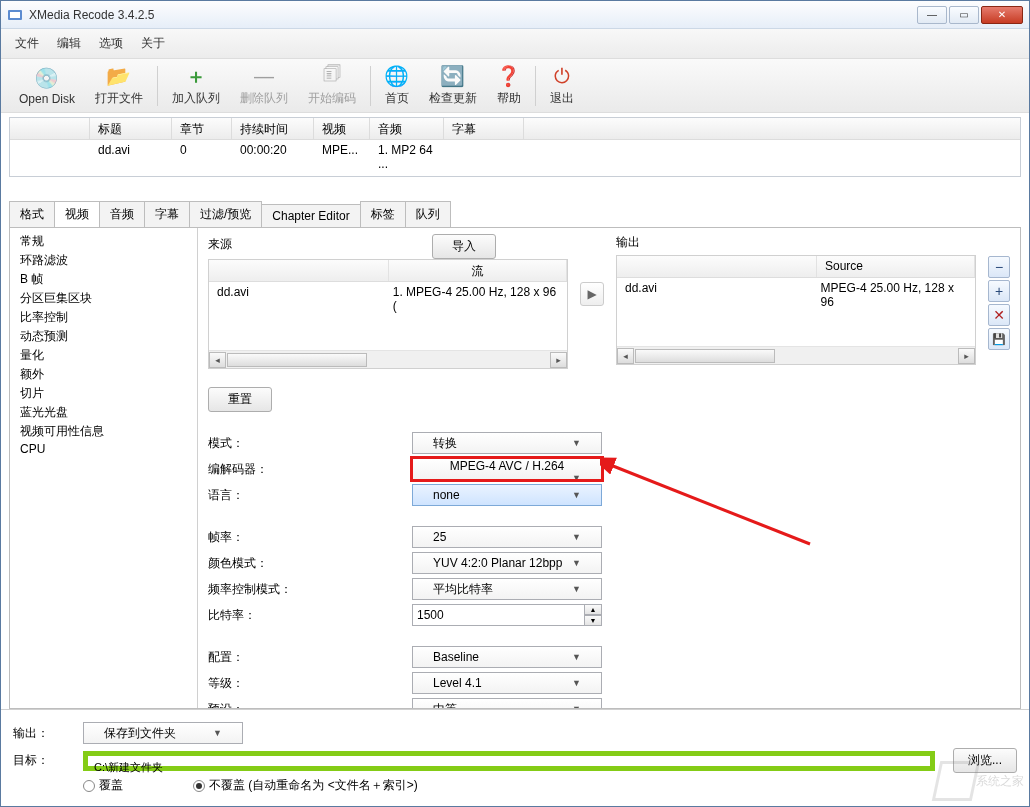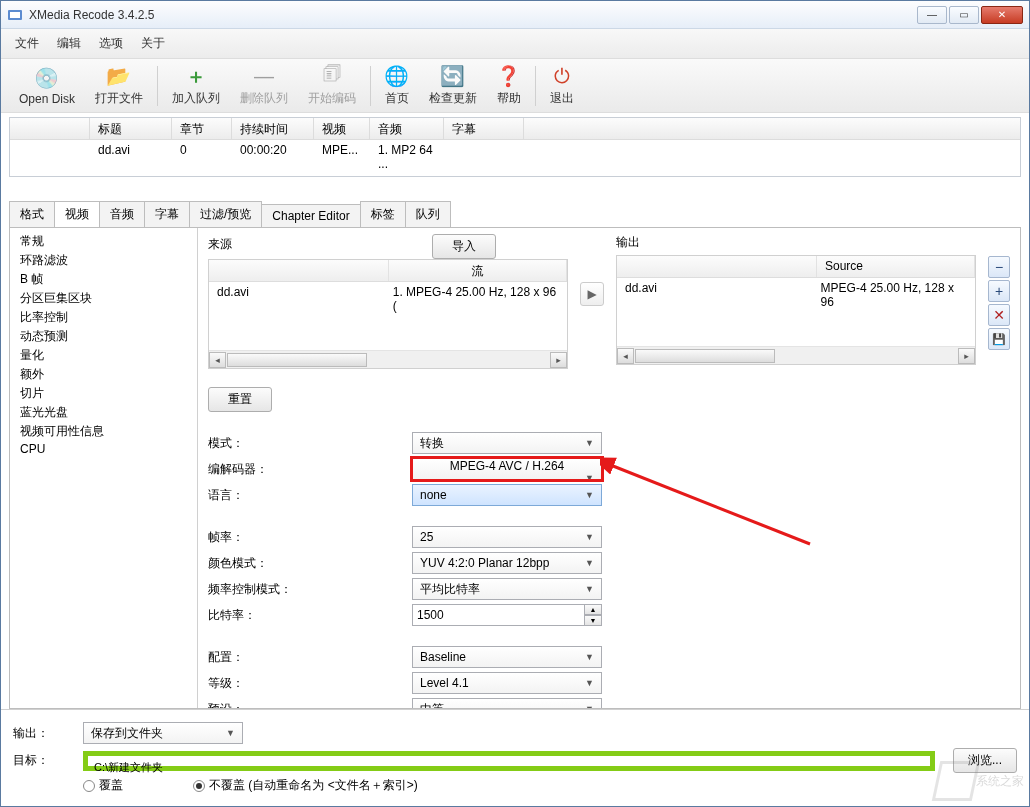--- a/index.html
+++ b/index.html
@@ -53,21 +53,21 @@
 .midarrow { width:24px; height:24px; border:1px solid #ccc; border-radius:3px; display:flex; align-items:center; justify-content:center; margin-top:48px; background:linear-gradient(to bottom,#fff,#eee); color:#666; }
 .sidebtns { display:flex; flex-direction:column; gap:2px; margin-top:22px; }
 .sidebtn { width:22px; height:22px; border:1px solid #a6b7cf; background:linear-gradient(to bottom,#f6faff,#dbe7f7); display:flex; align-items:center; justify-content:center; font-size:14px; color:#2a4a7a; border-radius:2px;}
 
 .btn { border:1px solid #adadad; background:linear-gradient(to bottom,#fcfcfc,#e6e6e6); padding:3px 19px; border-radius:3px; }
 .importbtn{position:relative; left:200px;}
 
 .formarea { margin-top:16px; overflow-y:auto; flex:1;}
 .formrow { display:flex; align-items:center; margin:4px 0; }
 .formrow .lbl { width:204px; }
-.select { width:190px; height:22px; border:1px solid #abadb3; background:linear-gradient(to bottom,#fff,#f3f3f3); display:flex; align-items:center; padding:0 7px; position:relative; }
+.select { width:190px; height:22px; border:1px solid #abadb3; background:linear-gradient(to bottom,#fff,#f3f3f3); display:flex; align-items:center; padding:0 20px; position:relative; }
 .select.hl { outline:3px solid #e51a1a; outline-offset:-1px;flex-direction:column; }
 .select .arrow { margin-left:auto; font-size:9px; color:#555; }
 .spinner { width:190px; height:22px; display:flex; }
 .spinner input { flex:1; border:1px solid #abadb3; border-right:none; padding:0 4px; }
 .spinner .sp { width:18px; display:flex; flex-direction:column; }
 .spinner .sp div{flex:1;border:1px solid #abadb3;background:linear-gradient(to bottom,#fafafa,#e4e4e4);font-size:7px;display:flex;align-items:center;justify-content:center;}
 .redarrow-svg { position:absolute; pointer-events:none; z-index:50; }
 
 .footer { border-top:1px solid #d0d0d0; padding:8px 12px 6px 12px; }
 .footrow { display:flex; align-items:center; margin:4px 0; gap:10px;}

